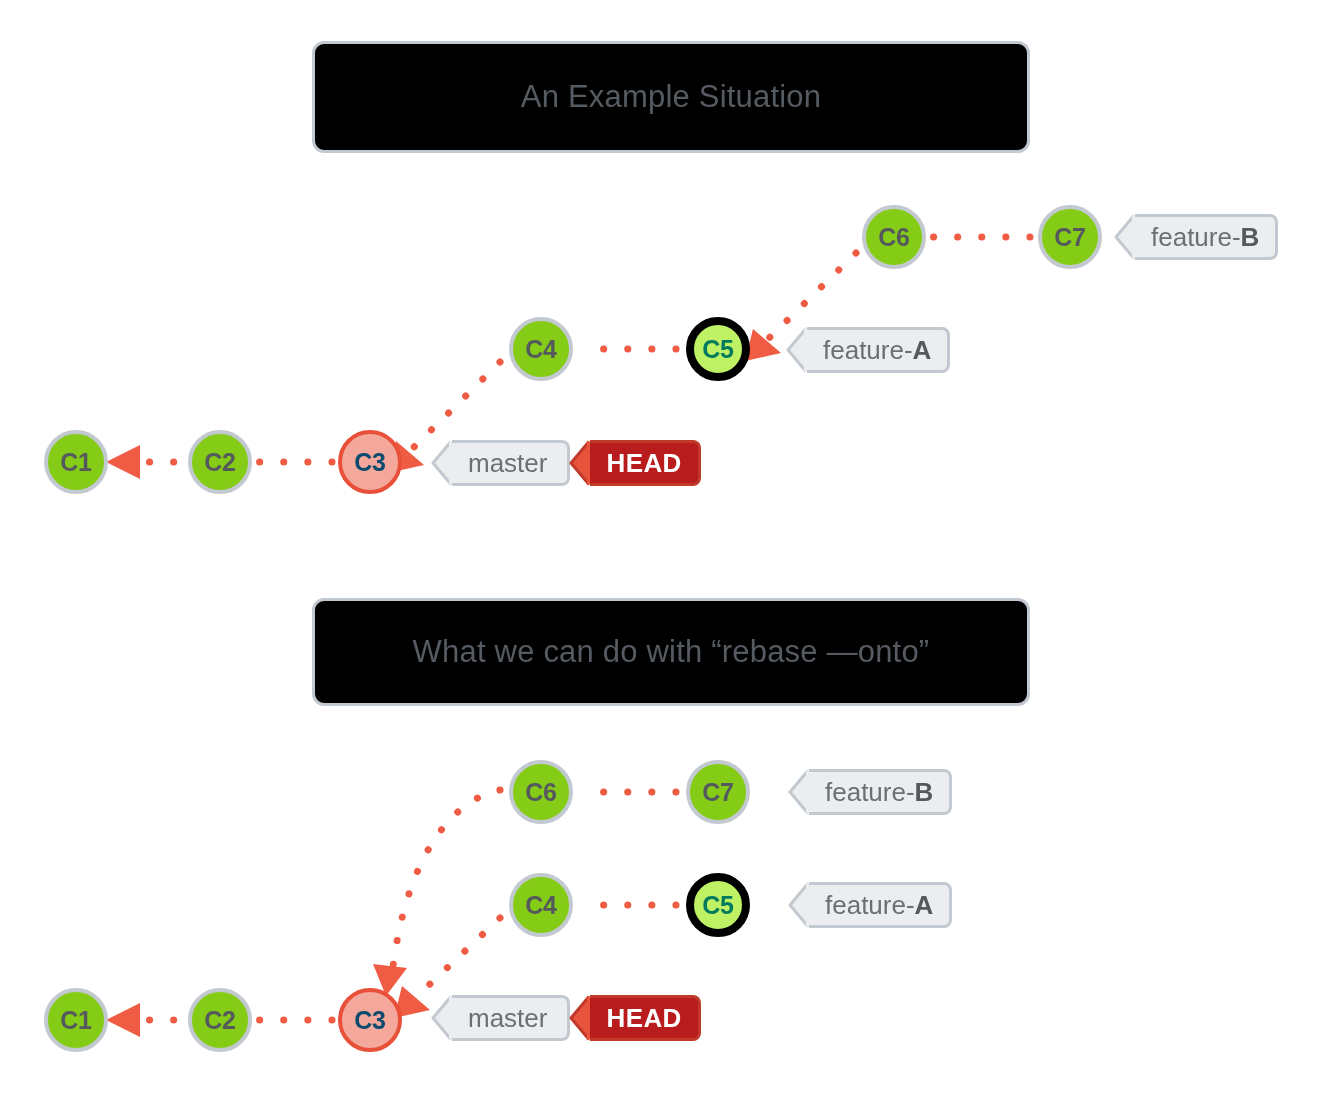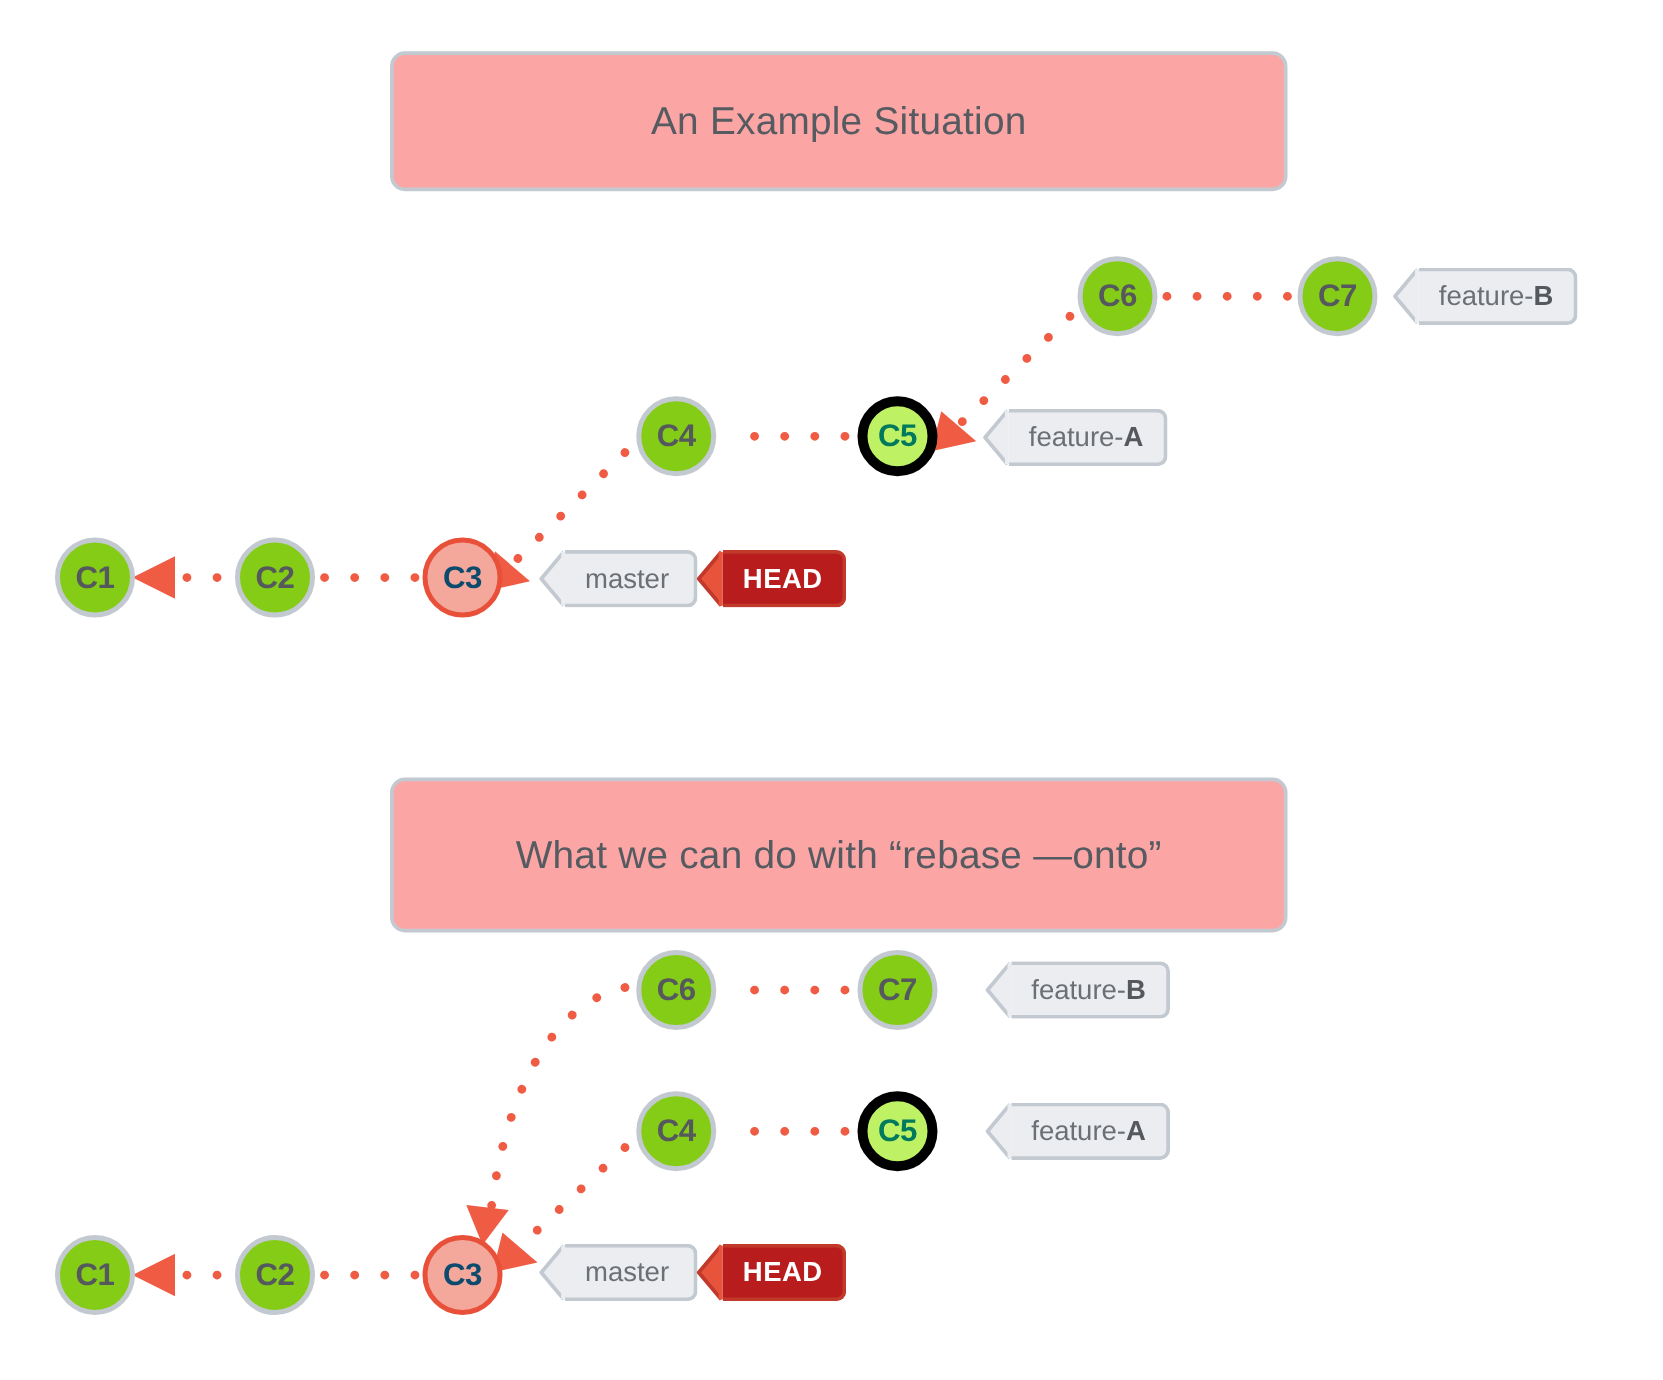--- a/index.html
+++ b/index.html
@@ -18,21 +18,21 @@
   #stage {
     position: absolute;
     inset: 0;
     width: 1330px;
     height: 1104px;
   }
   
   .banner {
     position: absolute;
     box-sizing: border-box;
-    background: #fca5a5;
+    background: #000000;
     border: 3px solid #c3c9d0;
     border-radius: 12px;
     display: flex;
     align-items: center;
     justify-content: center;
     color: #555b60;
     font-size: 31px;
     font-weight: 400;
     letter-spacing: 0.2px;
     white-space: pre;
@@ -81,21 +81,21 @@
     flex: 0 0 auto;
     position: relative;
   }
   .tag .notch svg { display: block; }
   .tag .body {
     box-sizing: border-box;
     height: 100%;
     display: flex;
     align-items: center;
     padding: 0 16px;
-    font-size: 22px;
+    font-size: 26px;
     white-space: pre;
   }
   .tag .body.gray {
     background: #ebedf0;
     border: 3px solid #c3c9d0;
     border-left: none;
     border-radius: 0 8px 8px 0;
     color: #6b7075;
   }
   .tag .body.head {
@@ -225,21 +225,21 @@
       <svg width="22" height="46" viewBox="0 0 22 46" xmlns="http://www.w3.org/2000/svg">
         <path d="M21 1.5 L3 23 L21 44.5" fill="#e8533c" stroke="#c0392b" stroke-width="3" stroke-linejoin="round"></path>
         <rect x="19" y="1.5" width="4" height="43" fill="#e8533c"></rect>
       </svg>
     </span>
     <span class="body head">
       <span>HEAD</span>
     </span>
   </div>
 
-  <div class="banner" style="left:312px; top:598px; width:718px; height:124px;margin-top:24px;">
+  <div class="banner" style="left:312px; top:598px; width:718px; height:108px;">
     <span>What we can do with “rebase —onto”</span>
   </div>
 
   <div class="node gray" style="left:44px; top:988px;">
     <span>C1</span>
   </div>
   <div class="node gray" style="left:188px; top:988px;">
     <span>C2</span>
   </div>
   <div class="node red" style="left:338px; top:988px;">

